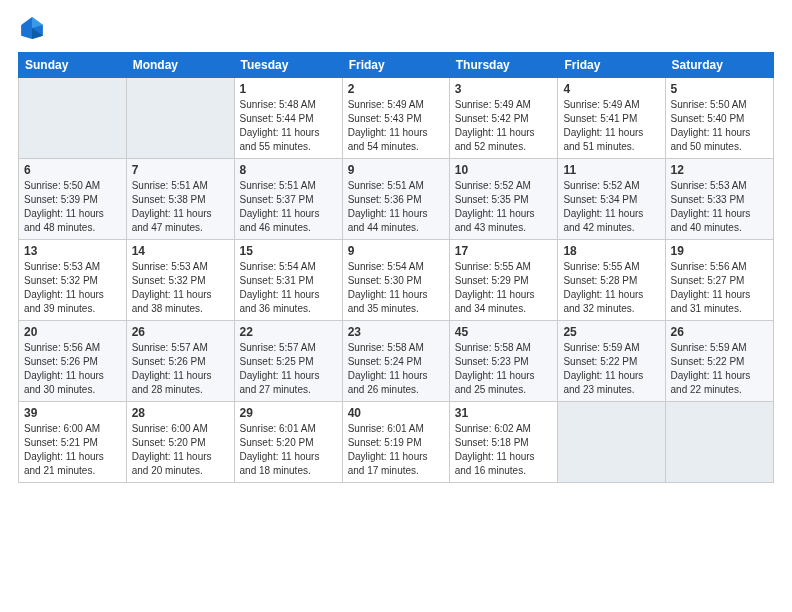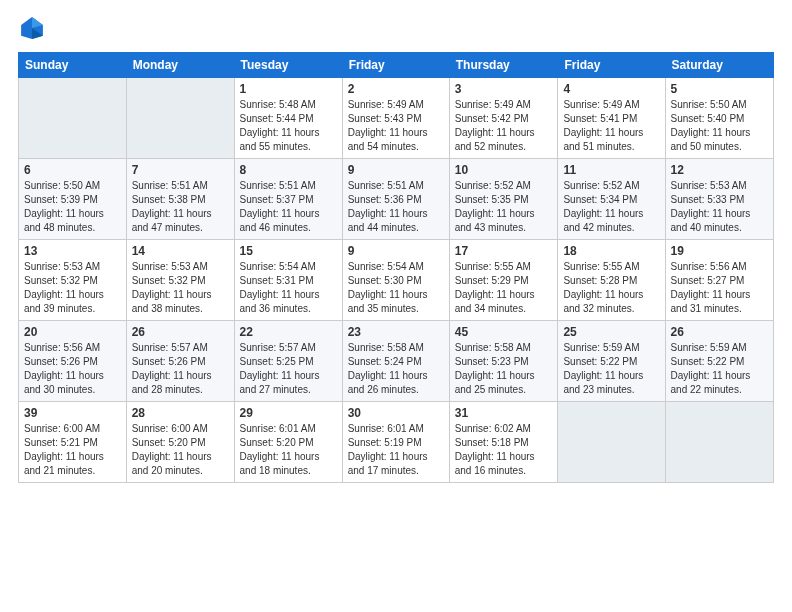--- a/index.html
+++ b/index.html
@@ -254,21 +254,21 @@
           </td>
           <td>
             <div class="day-number">28</div>
             <div class="day-info">Sunrise: 6:00 AM<br>Sunset: 5:20 PM<br>Daylight: 11 hours and 20 minutes.</div>
           </td>
           <td>
             <div class="day-number">29</div>
             <div class="day-info">Sunrise: 6:01 AM<br>Sunset: 5:20 PM<br>Daylight: 11 hours and 18 minutes.</div>
           </td>
           <td>
-            <div class="day-number">30</div>
+            <div class="day-number">40</div>
             <div class="day-info">Sunrise: 6:01 AM<br>Sunset: 5:19 PM<br>Daylight: 11 hours and 17 minutes.</div>
           </td>
           <td>
             <div class="day-number">31</div>
             <div class="day-info">Sunrise: 6:02 AM<br>Sunset: 5:18 PM<br>Daylight: 11 hours and 16 minutes.</div>
           </td>
           <td class="empty-cell"></td>
           <td class="empty-cell"></td>
         </tr>
       </tbody>

